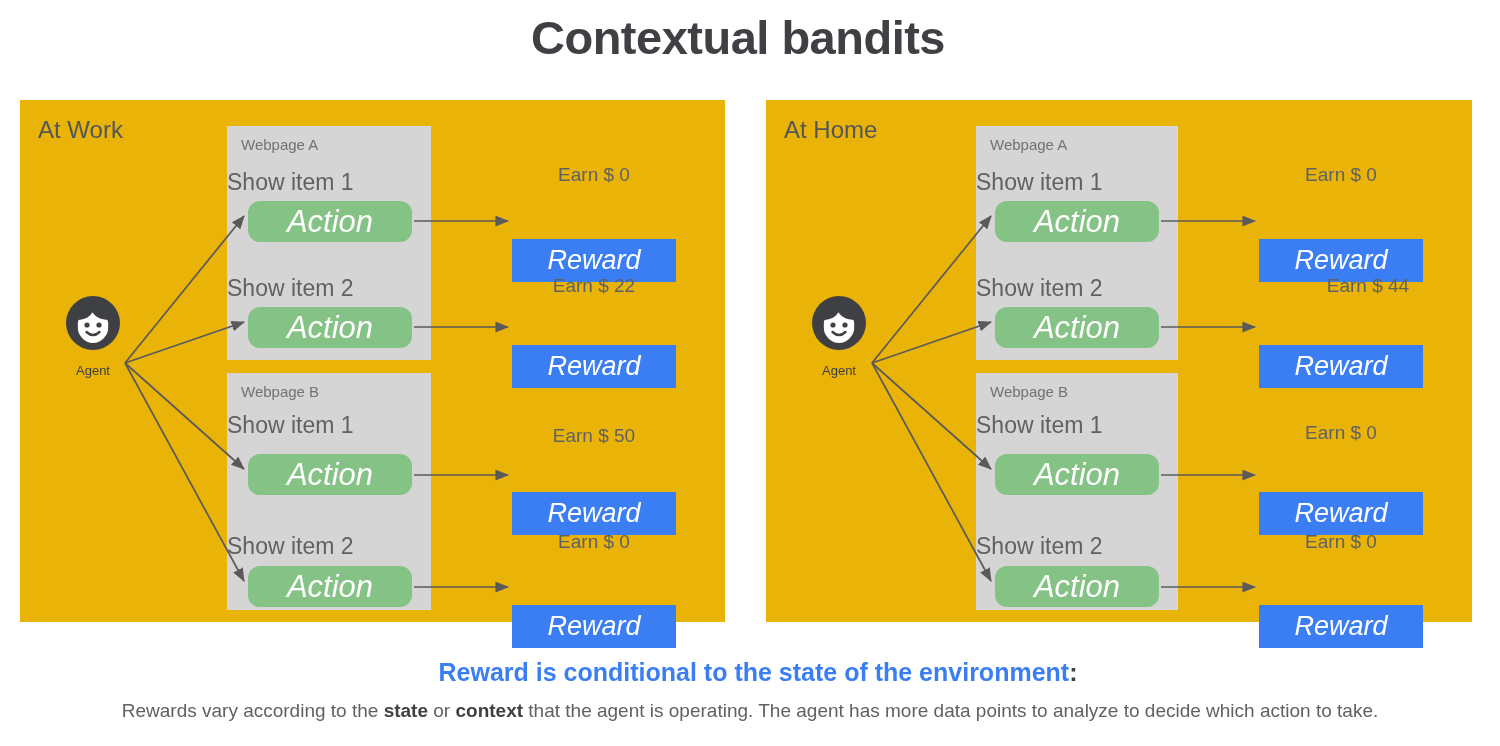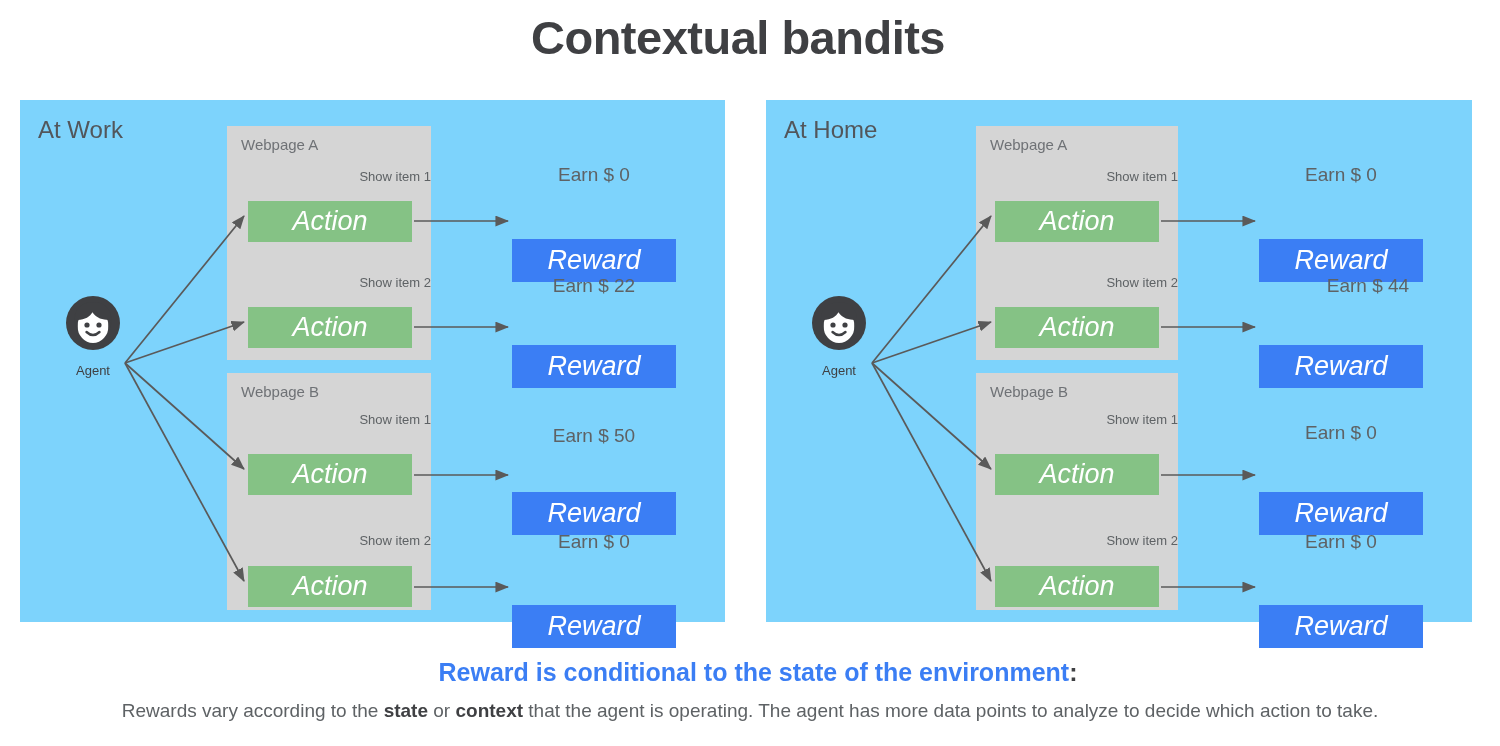--- a/index.html
+++ b/index.html
@@ -15,21 +15,21 @@
   .page-title {
     position: absolute; left: 0; top: 10px; width: 1476px;
     text-align: center;
     font-size: 47px; font-weight: bold; letter-spacing: -0.5px;
     color: #3f4043;
   }
 
   
   .panel {
     position: absolute; top: 100px; height: 522px;
-    background: #7dd3fc;
+    background: #eab308;
   }
   #panel-work { left: 20px; width: 705px; }
   #panel-home { left: 766px; width: 706px; }
 
   .panel-title {
     position: absolute; left: 18px; top: 16px;
     font-size: 24px; color: #52565b; font-weight: normal;
   }
 
   
@@ -44,27 +44,27 @@
   .webpage {
     position: absolute; background: #d5d5d5;
   }
   .webpage-label {
     position: absolute; left: 14px; top: 10px;
     font-size: 15px; color: #6f7276;
   }
 
   
   .item-label {
-    position: absolute; text-align: right;
-    font-size: 13px; color: #5e6265; white-space: nowrap;
+    position: absolute; text-align: left;
+    font-size: 23px; color: #5e6265; white-space: nowrap;
   }
   .action-box {
     position: absolute; background: #85c285;
     display: flex; align-items: center; justify-content: center;
-    color: #ffffff; font-size: 27px; font-style: italic;
+    color: #ffffff; font-size: 31px; font-style: italic; border-radius: 12px;
   }
   .reward-box {
     position: absolute; background: #3b7ef4;
     display: flex; align-items: center; justify-content: center;
     color: #ffffff; font-size: 27px; font-style: italic; margin-top: 40px;
   }
   .earn-label {
     position: absolute; text-align: center;
     font-size: 19px; color: #5e6265; white-space: nowrap;
   }

